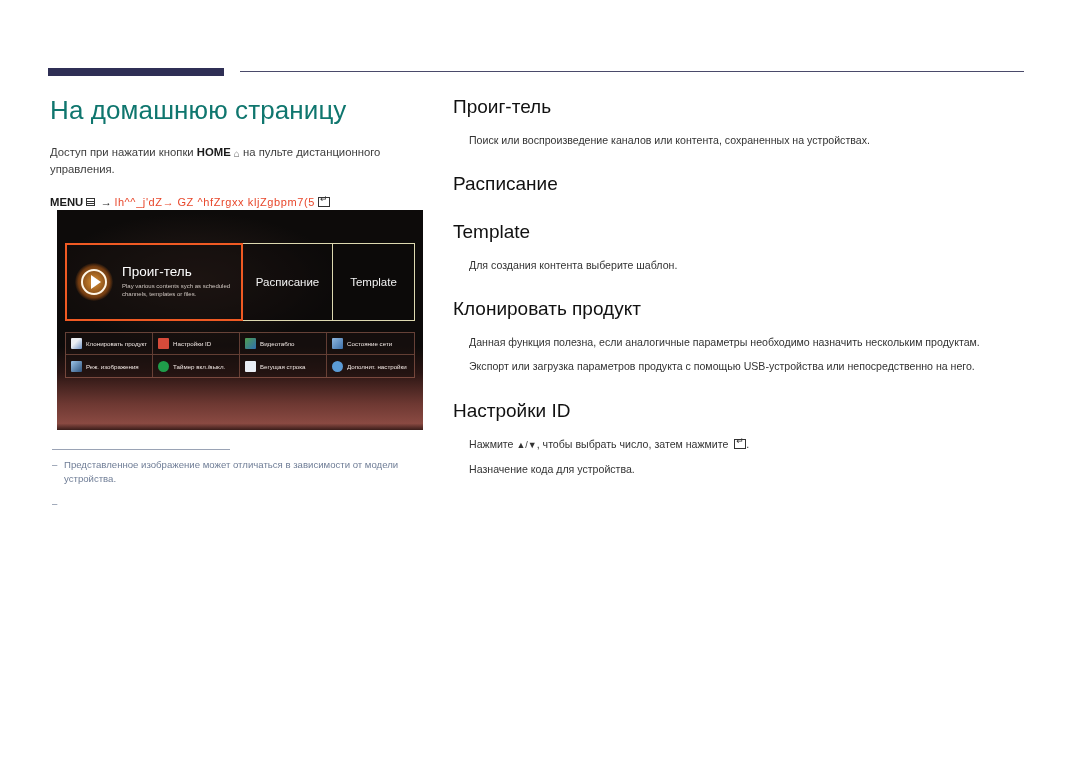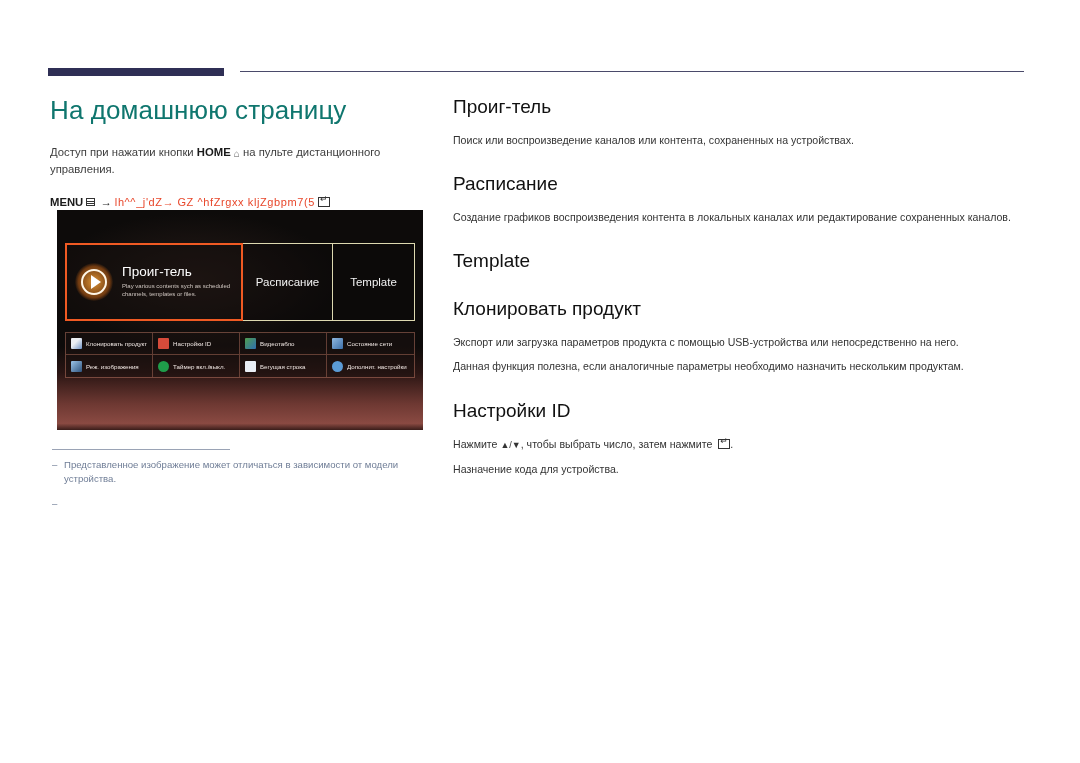--- a/index.html
+++ b/index.html
@@ -283,21 +283,21 @@
     font-size: 19px;
     font-weight: normal;
     color: #111;
     margin: 0 0 13px 0;
     line-height: 1.2;
   }
   .sec-p {
     font-size: 10.6px;
     color: #333;
     line-height: 1.55;
-    margin: 0 0 8px 0;
+    margin: 0 0 8px 16px;
   }
   .sec-block { margin-bottom: 25px; }
   .arrow-updown {
     font-size: 9px;
     letter-spacing: 0px;
   }
 </style>
 </head>
 <body>
 
@@ -392,31 +392,31 @@
   <div class="right-col">
 
 
     <div class="sec-block">
       <h2 class="sec-h">Проиг-тель</h2>
       <p class="sec-p">Поиск или воспроизведение каналов или контента, сохраненных на устройствах.</p>
     </div>
 
     <div class="sec-block">
       <h2 class="sec-h">Расписание</h2>
-      <p class="sec-p">Создание графиков воспроизведения контента в локальных каналах или редактирование сохраненных каналов.</p>
     </div>
 
     <div class="sec-block">
       <h2 class="sec-h">Template</h2>
+      <p class="sec-p">Для создания контента выберите шаблон.</p>
     </div>
 
     <div class="sec-block">
       <h2 class="sec-h">Клонировать продукт</h2>
+      <p class="sec-p">Данная функция полезна, если аналогичные параметры необходимо назначить нескольким продуктам.</p>
       <p class="sec-p">Экспорт или загрузка параметров продукта с помощью USB-устройства или непосредственно на него.</p>
-      <p class="sec-p">Данная функция полезна, если аналогичные параметры необходимо назначить нескольким продуктам.</p>
     </div>
 
     <div class="sec-block">
       <h2 class="sec-h">Настройки ID</h2>
       <p class="sec-p">
         <span>Нажмите </span><span class="arrow-updown">▲/▼</span><span>, чтобы выбрать число, затем нажмите </span><span class="enter-box"></span><span>.</span>
       </p>
       <p class="sec-p">Назначение кода для устройства.</p>
     </div>
 

